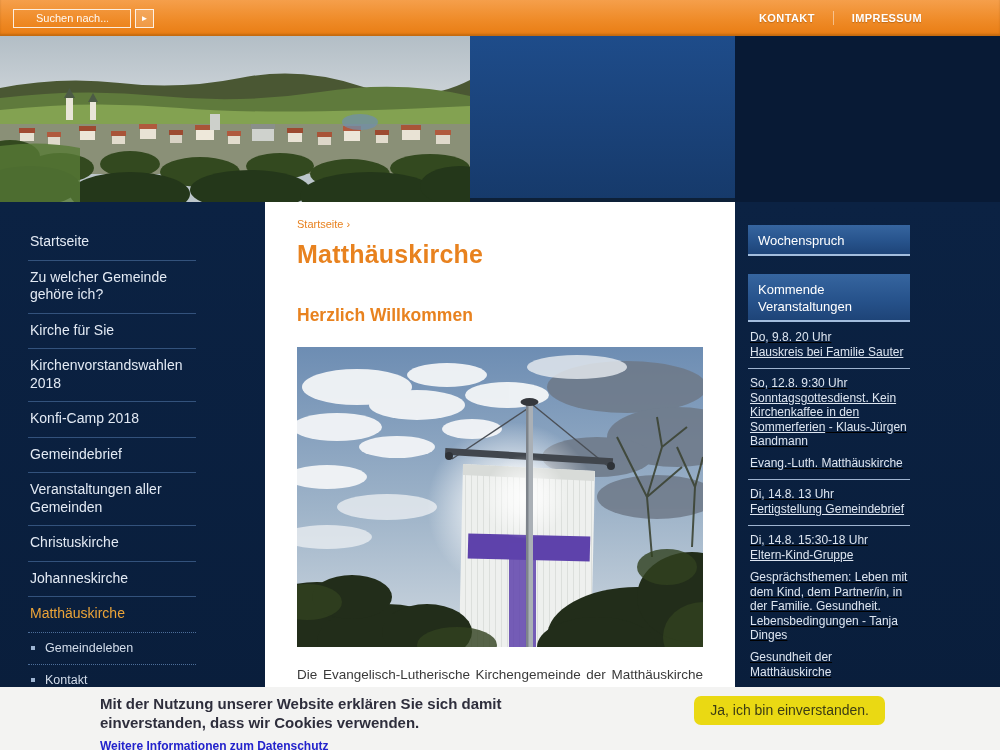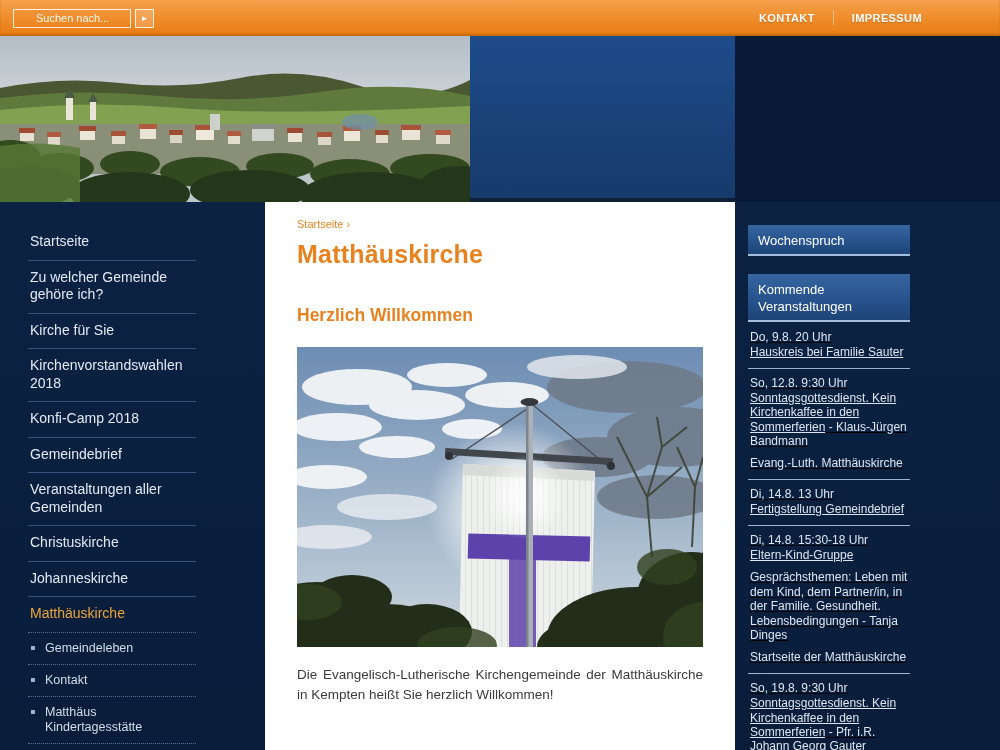--- a/index.html
+++ b/index.html
@@ -404,28 +404,33 @@
 
           <div class="event">
             <div class="ev-date">Di, 14.8. 13 Uhr</div>
             <a class="ev-link">Fertigstellung Gemeindebrief</a>
           </div>
 
           <div class="event">
             <div class="ev-date">Di, 14.8. 15:30-18 Uhr</div>
             <a class="ev-link">Eltern-Kind-Gruppe</a>
             <div class="ev-desc">Gesprächsthemen: Leben mit dem Kind, dem Partner/in, in der Familie. Gesundheit. Lebensbedingungen - Tanja Dinges</div>
-            <div class="ev-loc">Startseite der Matthäuskirche</div>
+            <div class="ev-loc">Gesundheit der Matthäuskirche</div>
           </div>
 
           <div class="event">
             <div class="ev-date">So, 19.8. 9:30 Uhr</div>
             <div><a class="ev-link">Sonntagsgottesdienst. Kein Kirchenkaffee in den Sommerferien</a><span class="ev-plain"> - Pfr. i.R. Johann Georg Gauter</span></div>
             <div class="ev-loc">Evang.-Luth. Matthäuskirche</div>
           </div>
 
         </div>
       </div>
     </aside>
   </div>
 
+  <div class="cookie">
+    <div class="cookie-msg">Mit der Nutzung unserer Website erklären Sie sich damit einverstanden, dass wir Cookies verwenden.</div>
+    <a class="cookie-link">Weitere Informationen zum Datenschutz</a>
+    <button class="cookie-accept">Ja, ich bin einverstanden.</button>
+  </div>
 
 </div>
 
 </body></html>

